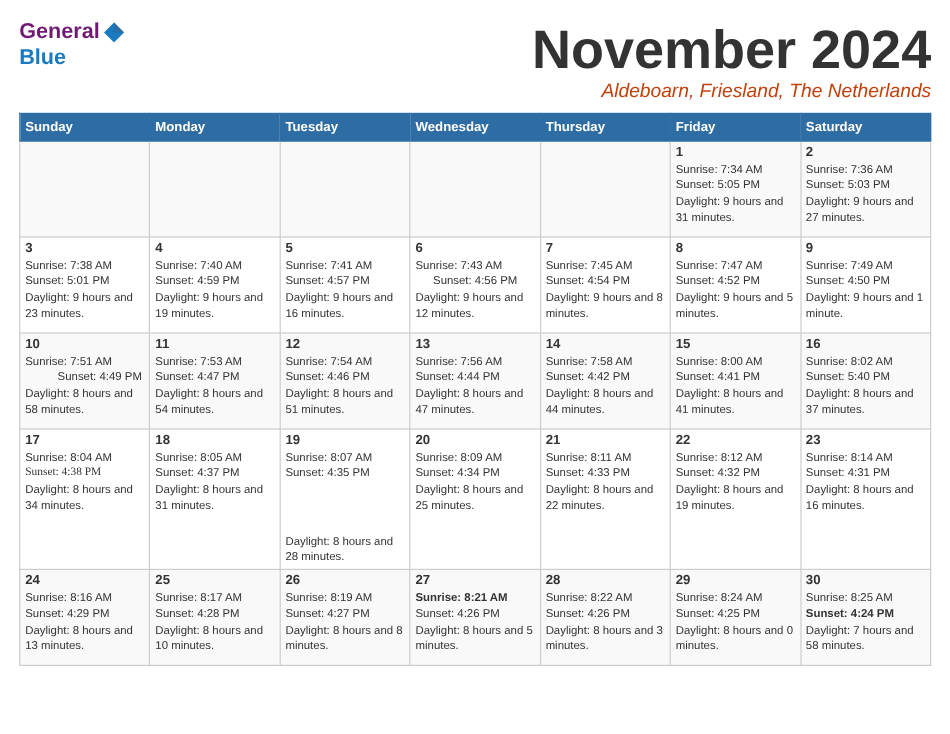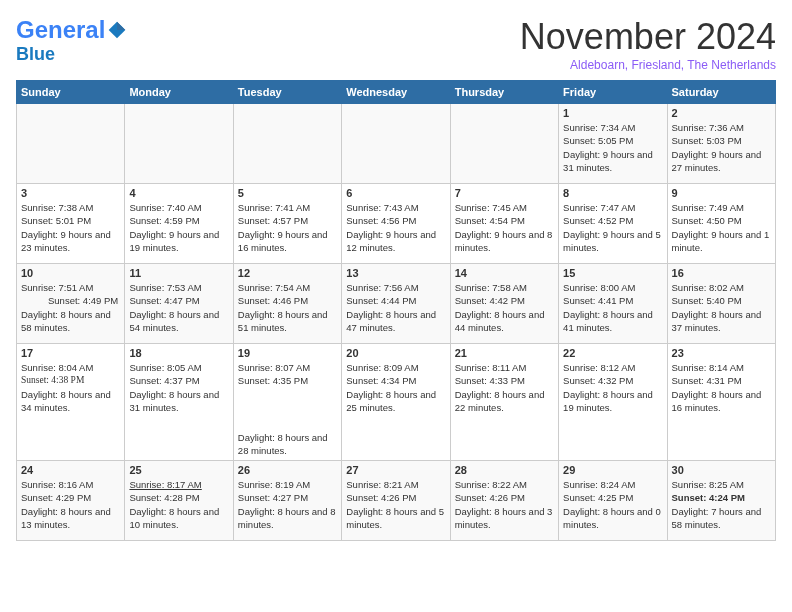--- a/index.html
+++ b/index.html
@@ -19,45 +19,46 @@
     .logo {
       display: flex;
       flex-direction: column;
       align-items: flex-start;
     }
     .logo-text {
       display: flex;
       align-items: center;
     }
     .logo-general {
-      font-size: 24px;
+      font-size: 18px;
       font-weight: bold;
-      color: #3b82f6;
+      color: #701a75;
     }
     .logo-blue {
       font-size: 18px;
       font-weight: bold;
       color: #1a7abf;
     }
     .logo-icon {
       width: 20px;
       height: 20px;
       margin: 0 2px;
     }
     .title-section {
       text-align: right;
     }
     .month-title {
-      font-size: 36px;
-      font-weight: normal;
+      font-size: 45px;
+      font-weight: bold;
       color: #333;
     }
     .location-title {
-      font-size: 12px;
-      color: #8b5cf6;
+      font-size: 16px;
+      color: #c2410c;
+      font-style: italic;
     }
     table {
       width: 100%;
       border-collapse: collapse;
       table-layout: fixed;
       padding-left: 19px;
     }
     thead tr th {
       background-color: #2e6da4;
       color: white;
@@ -159,21 +160,21 @@
         </td>
         <td>
           <span class="day-num">5</span>
           <div style="line-height: 1.4;">Sunrise: 7:41 AM</div>
           <div style="line-height: 1.4;">Sunset: 4:57 PM</div>
           <div style="line-height: 1.4;">Daylight: 9 hours and 16 minutes.</div>
         </td>
         <td>
           <span class="day-num">6</span>
           <div style="line-height: 1.4;">Sunrise: 7:43 AM</div>
-          <div style="line-height: 1.4;">Sunset: 4:56 PM</div>
+          <div style="line-height: 1.4; text-align: center;">Sunset: 4:56 PM</div>
           <div style="line-height: 1.4;">Daylight: 9 hours and 12 minutes.</div>
         </td>
         <td>
           <span class="day-num">7</span>
           <div style="line-height: 1.4;">Sunrise: 7:45 AM</div>
           <div style="line-height: 1.4;">Sunset: 4:54 PM</div>
           <div style="line-height: 1.4;">Daylight: 9 hours and 8 minutes.</div>
         </td>
         <td>
           <span class="day-num">8</span>
@@ -278,33 +279,33 @@
       </tr>
       <tr>
         <td>
           <span class="day-num">24</span>
           <div style="line-height: 1.4;">Sunrise: 8:16 AM</div>
           <div style="line-height: 1.4;">Sunset: 4:29 PM</div>
           <div style="line-height: 1.4;">Daylight: 8 hours and 13 minutes.</div>
         </td>
         <td>
           <span class="day-num">25</span>
-          <div style="line-height: 1.4; text-decoration: underline;">Sunrise: 8:17 AM</div>
+          <div style="line-height: 1.4;">Sunrise: 8:17 AM</div>
           <div style="line-height: 1.4;">Sunset: 4:28 PM</div>
           <div style="line-height: 1.4;">Daylight: 8 hours and 10 minutes.</div>
         </td>
         <td>
           <span class="day-num">26</span>
           <div style="line-height: 1.4;">Sunrise: 8:19 AM</div>
           <div style="line-height: 1.4;">Sunset: 4:27 PM</div>
           <div style="line-height: 1.4;">Daylight: 8 hours and 8 minutes.</div>
         </td>
         <td>
           <span class="day-num">27</span>
-          <div style="line-height: 1.4;">Sunrise: 8:21 AM</div>
+          <div style="line-height: 1.4; font-weight: bold;">Sunrise: 8:21 AM</div>
           <div style="line-height: 1.4;">Sunset: 4:26 PM</div>
           <div style="line-height: 1.4;">Daylight: 8 hours and 5 minutes.</div>
         </td>
         <td>
           <span class="day-num">28</span>
           <div style="line-height: 1.4;">Sunrise: 8:22 AM</div>
           <div style="line-height: 1.4;">Sunset: 4:26 PM</div>
           <div style="line-height: 1.4;">Daylight: 8 hours and 3 minutes.</div>
         </td>
         <td>

